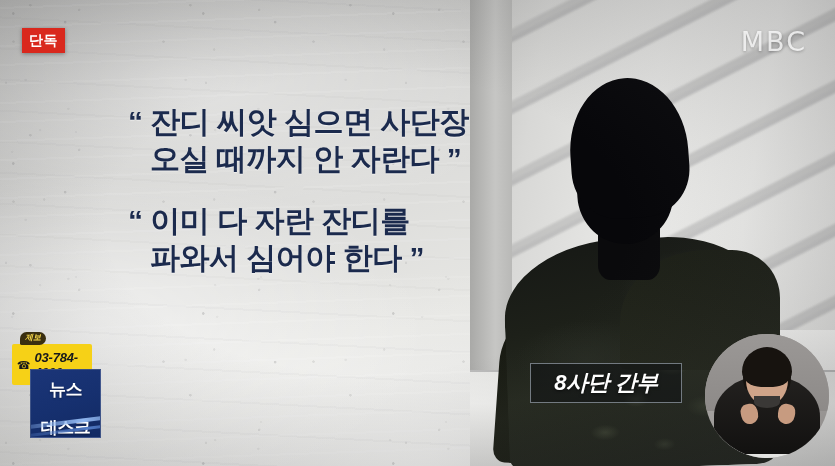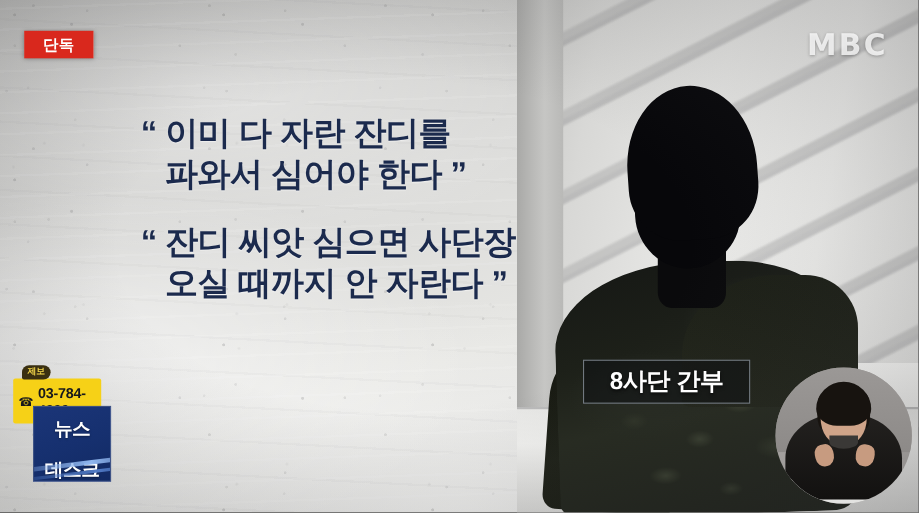--- a/index.html
+++ b/index.html
@@ -185,21 +185,21 @@
     width: 160px; height: 120px;
     background: linear-gradient(200deg, #1b1e16, #23261c);
     border-radius: 54% 30% 6% 6% / 60% 40% 4% 4%;
   }
 
   
   .mbc-logo {
     position: absolute;
     right: 28px; top: 26px;
     font-size: 27px;
-    font-weight: 700;
+    font-weight: 400;
     letter-spacing: 2px;
     color: rgba(252,252,252,.80);
     text-shadow: 0 1px 3px rgba(0,0,0,.28);
     font-family: "DejaVu Sans", sans-serif;
   }
 
   
   .headline {
     position: absolute;
     left: 22px; top: 28px;
@@ -210,21 +210,21 @@
   }
   .headline-badge {
     background: #d9281d;
     color: #ffffff;
     font-size: 14px;
     font-weight: 700;
     letter-spacing: .5px;
     display: flex;
     align-items: center;
     justify-content: center;
-    padding: 0 17px;
+    padding: 0 7px;
   }
   .headline-bar {
     background: linear-gradient(180deg, #2f55a8, #24428a);
     color: #ffffff;
     font-size: 15px;
     font-weight: 700;
     display: flex;
     align-items: center;
     padding: 0 12px 0 10px;
     letter-spacing: .2px;
@@ -245,20 +245,21 @@
   }
   .quote-block { margin-bottom: 26px; }
   .quote-line { white-space: nowrap; }
   .quote-line.indent { padding-left: 22px; }
 
   
   .tipbox {
     position: absolute;
     left: 12px; top: 340px;
     width: 80px;
+    font-style: italic;
   }
   .tip-label {
     position: absolute;
     left: 8px; top: -8px;
     background: #3a2f10;
     color: #f7d94c;
     font-size: 8px;
     font-weight: 700;
     padding: 2px 5px 3px;
     border-radius: 7px 7px 7px 2px;
@@ -308,28 +309,29 @@
     left: -14px;
     width: 120px;
     transform: rotate(-7deg);
   }
   .nd-stripe1 { bottom: 14px; height: 4px; background: linear-gradient(90deg, rgba(150,190,255,.15), #8fb6ef 55%, rgba(150,190,255,.2)); }
   .nd-stripe2 { bottom: 6px;  height: 3px; background: linear-gradient(90deg, rgba(120,160,230,.10), #4f79c4 60%, rgba(120,160,230,.15)); }
 
   
   .caption {
     position: absolute;
-    left: 530px; top: 327px;
+    left: 530px; top: 363px;
     width: 152px; height: 40px;
     background: rgba(14,16,20,.52);
     border: 1px solid rgba(190,200,215,.55);
     display: flex;
     align-items: center;
     justify-content: center;
     box-sizing: border-box;
+    font-style: italic;
   }
   .caption-text {
     color: #ffffff;
     font-size: 22px;
     font-weight: 700;
     letter-spacing: -.5px;
     text-shadow: 0 1px 3px rgba(0,0,0,.6);
   }
 
   
@@ -436,26 +438,26 @@
   <div class="bg-vignette"></div>
 
   <div class="mbc-logo">MBC</div>
 
   <div class="headline">
     <div class="headline-badge">단독</div>
   </div>
 
   <div class="quotes">
     <div class="quote-block">
+      <div class="quote-line">“ 잔디 씨앗 심으면 사단장</div>
+      <div class="quote-line indent">오실 때까지 안 자란다 ”</div>
+    </div>
+    <div class="quote-block">
       <div class="quote-line">“ 이미 다 자란 잔디를</div>
       <div class="quote-line indent">파와서 심어야 한다 ”</div>
-    </div>
-    <div class="quote-block">
-      <div class="quote-line">“ 잔디 씨앗 심으면 사단장</div>
-      <div class="quote-line indent">오실 때까지 안 자란다 ”</div>
     </div>
   </div>
 
   <div class="tipbox">
     <div class="tip-label">제보</div>
     <div class="tip-phone">
       <span class="ph-icon">☎</span>
       <span>03-784-4000</span>
     </div>
   </div>

